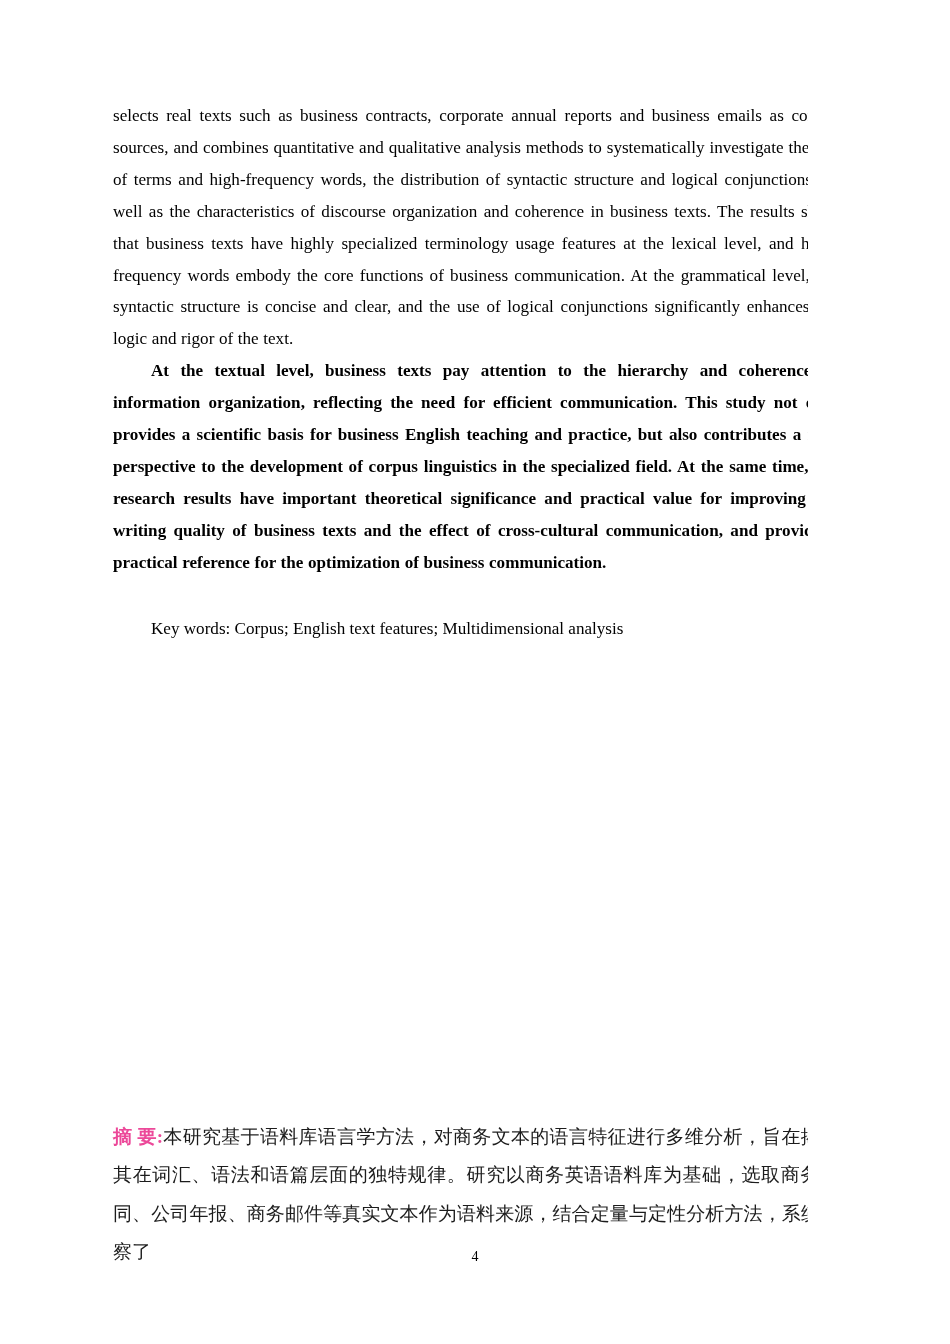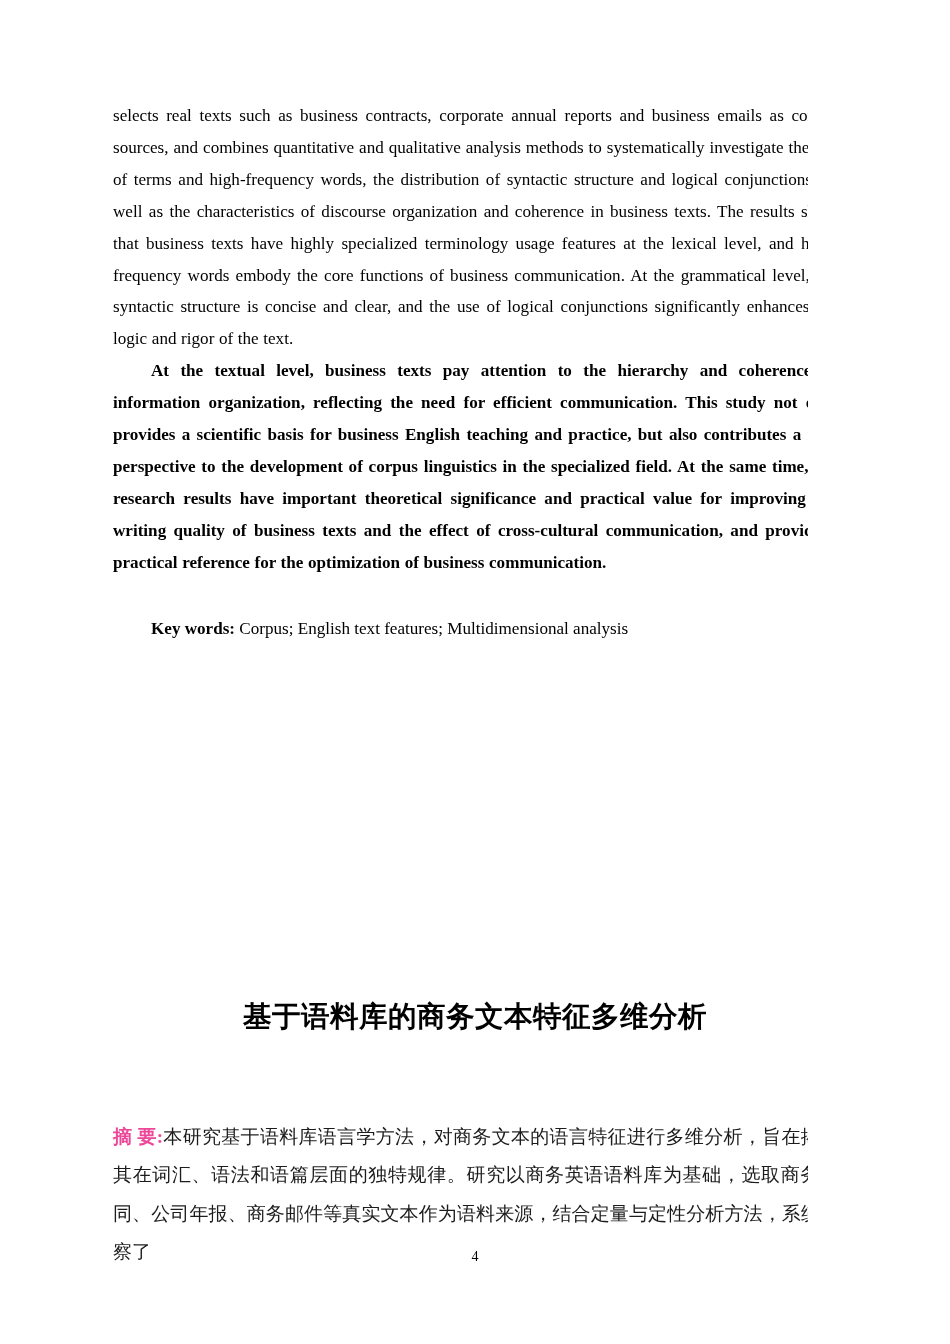--- a/index.html
+++ b/index.html
@@ -47,21 +47,21 @@
     left: 113px;
     top: 613px;
     width: 724px;
     font-size: 17.1px;
     line-height: 31.9px;
     text-indent: 38px;
     text-align: left;
     margin: 0;
   }
   .keywords-label {
-    font-weight: bold;
+    font-weight: normal;
   }
   
   .cn-title {
     position: absolute;
     left: 113px;
     top: 997px;
     width: 724px;
     text-align: center;
     font-size: 28.5px;
     line-height: 40px;
@@ -105,19 +105,18 @@
 
 <div class="page">
 
   <div class="text-block">
     <p class="en-para">selects real texts such as business contracts, corporate annual reports and business emails as corpus sources, and combines quantitative and qualitative analysis methods to systematically investigate the use of terms and high-frequency words, the distribution of syntactic structure and logical conjunctions, as well as the characteristics of discourse organization and coherence in business texts. The results show that business texts have highly specialized terminology usage features at the lexical level, and high-frequency words embody the core functions of business communication. At the grammatical level, the syntactic structure is concise and clear, and the use of logical conjunctions significantly enhances the logic and rigor of the text.</p>
     <p class="en-para indent">At the textual level, business texts pay attention to the hierarchy and coherence of information organization, reflecting the need for efficient communication. This study not only provides a scientific basis for business English teaching and practice, but also contributes a new perspective to the development of corpus linguistics in the specialized field. At the same time, the research results have important theoretical significance and practical value for improving the writing quality of business texts and the effect of cross-cultural communication, and provide a practical reference for the optimization of business communication.</p>
   </div>
 
   <p class="keywords-line"><span class="keywords-label">Key words:</span> <span class="keywords-value">Corpus; English text features; Multidimensional analysis</span></p>
 
-  <h1 class="cn-title">基于语料库的商务文本特征多维分析</h1>
 
   <p class="cn-abstract"><span class="cn-label">摘 要:</span><span class="cn-text">本研究基于语料库语言学方法，对商务文本的语言特征进行多维分析，旨在揭示其在词汇、语法和语篇层面的独特规律。研究以商务英语语料库为基础，选取商务合同、公司年报、商务邮件等真实文本作为语料来源，结合定量与定性分析方法，系统考察了</span></p>
 
   <div class="page-number">4</div>
 
 </div>
 
 </body></html>

